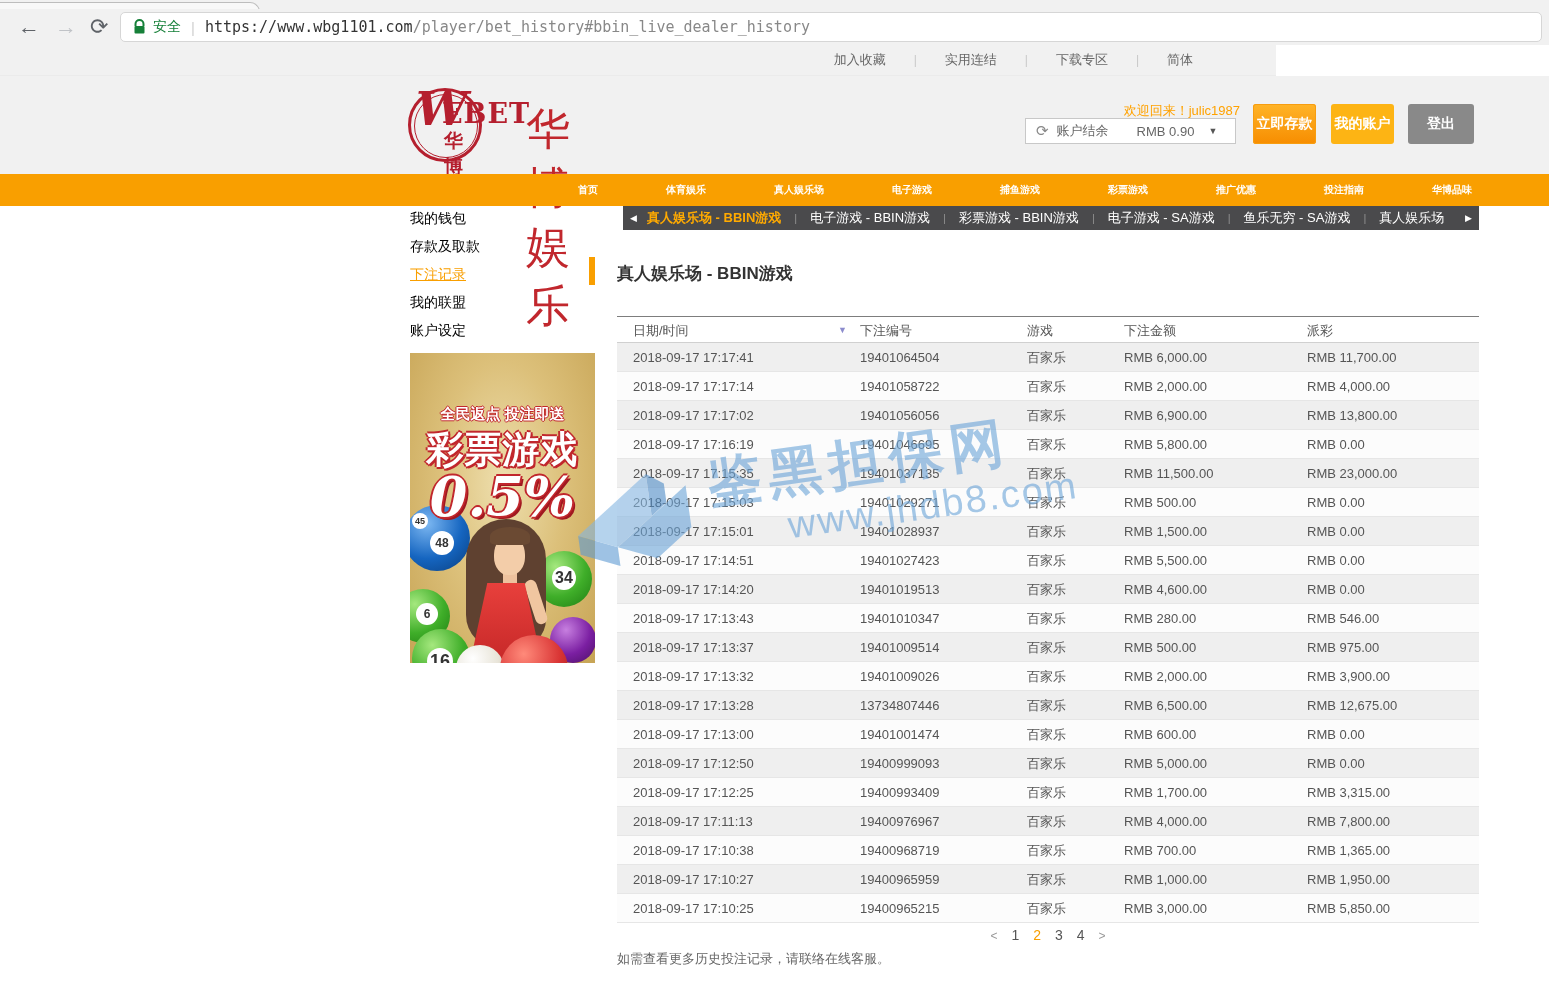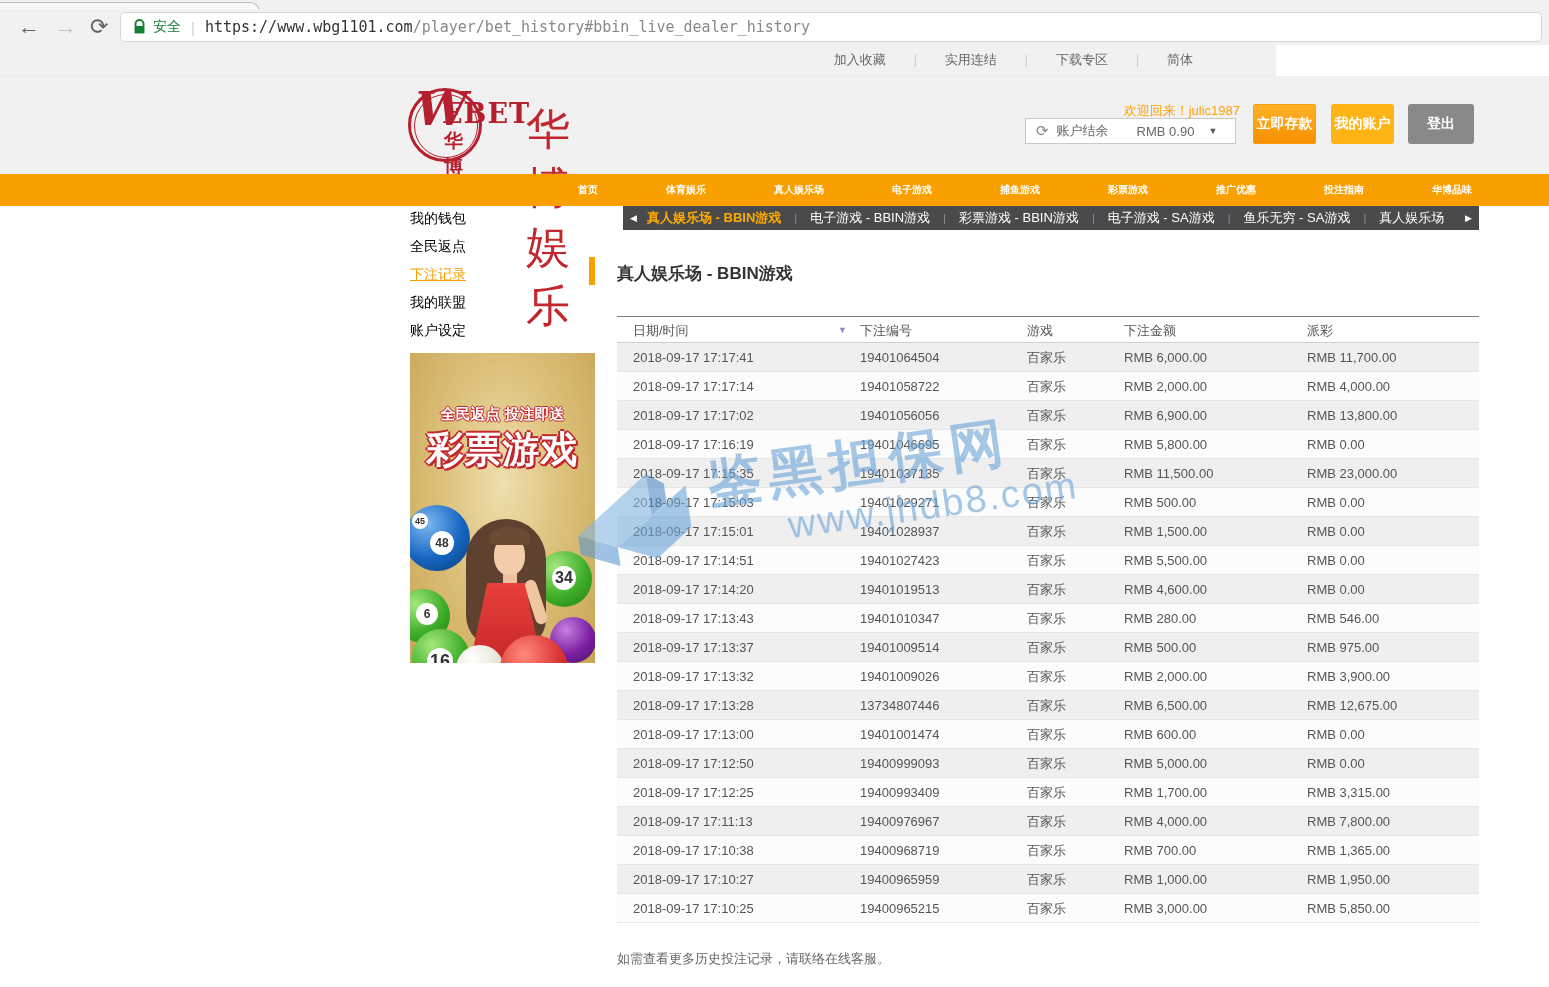--- a/index.html
+++ b/index.html
@@ -211,30 +211,31 @@
         <span class="tsep">|</span>
         <span class="subnav-tab">鱼乐无穷 - SA游戏</span>
         <span class="tsep">|</span>
         <span class="subnav-tab">真人娱乐场</span>
       </div>
     <span class="arrow right">▶</span>
   </div>
 
   <div id="sidebar">
       <div class="side-item" style="top: 204px;">我的钱包</div>
-      <div class="side-item" style="top: 232px;">全民返点</div>
+      <div class="side-item" style="top: 232px;">存款及取款</div>
       <div class="side-item active" style="top: 260px;">下注记录</div>
       <div class="side-item" style="top: 288px;">我的联盟</div>
       <div class="side-item" style="top: 316px;">账户设定</div>
     </div>
   <div class="side-indicator"></div>
 
   <div class="ad">
     <div class="ad-l1">全民返点 投注即送</div>
     <div class="ad-l2">彩票游戏</div>
+    <div class="ad-l3">0.5%</div>
 
     <div class="ball ball-blue" style="left:-6px; top:152px; width:66px; height:66px; z-index:1">
       <span class="num" style="left:8px; top:8px; width:16px; height:16px; line-height:16px; font-size:9px;">45</span>
       <span class="num" style="left:26px; top:26px; width:24px; height:24px; line-height:24px; font-size:12px;">48</span>
     </div>
     <div class="ball ball-green" style="left:126px; top:198px; width:56px; height:56px; z-index:1">
       <span class="num" style="left:16px; top:15px; width:24px; height:24px; line-height:24px; font-size:16px;">34</span>
     </div>
     <div class="ball ball-green" style="left:-14px; top:236px; width:54px; height:54px; z-index:2">
       <span class="num" style="left:20px; top:14px; width:22px; height:22px; line-height:22px; font-size:12px;">6</span>
@@ -402,20 +403,21 @@
         <div class="trow even">
           <span class="c0">2018-09-17 17:10:25</span>
           <span class="c1">19400965215</span>
           <span class="c2">百家乐</span>
           <span class="c3">RMB 3,000.00</span>
           <span class="c4">RMB 5,850.00</span>
         </div>
       </div>
   </div>
 
+  <div class="pagination" id="pagination"><span class="pg chev">&lt;</span><span class="pg">1</span><span class="pg active">2</span><span class="pg">3</span><span class="pg">4</span><span class="pg chev">&gt;</span></div>
   <div class="note">如需查看更多历史投注记录，请联络在线客服。</div>
 
   <div class="watermark">
     <svg width="130" height="120" viewBox="0 0 110 100">
       <polygon points="2,58 66,14 66,50 34,72" fill="#85b6e2"></polygon>
       <polygon points="66,14 66,50 80,40 80,24" fill="#4f8cc7"></polygon>
       <polygon points="34,72 98,28 98,64 66,86" fill="#6ba4d8"></polygon>
       <polygon points="2,58 34,72 34,88 2,74" fill="#5e9bd3"></polygon>
     </svg>
     <div class="wm-texts">

